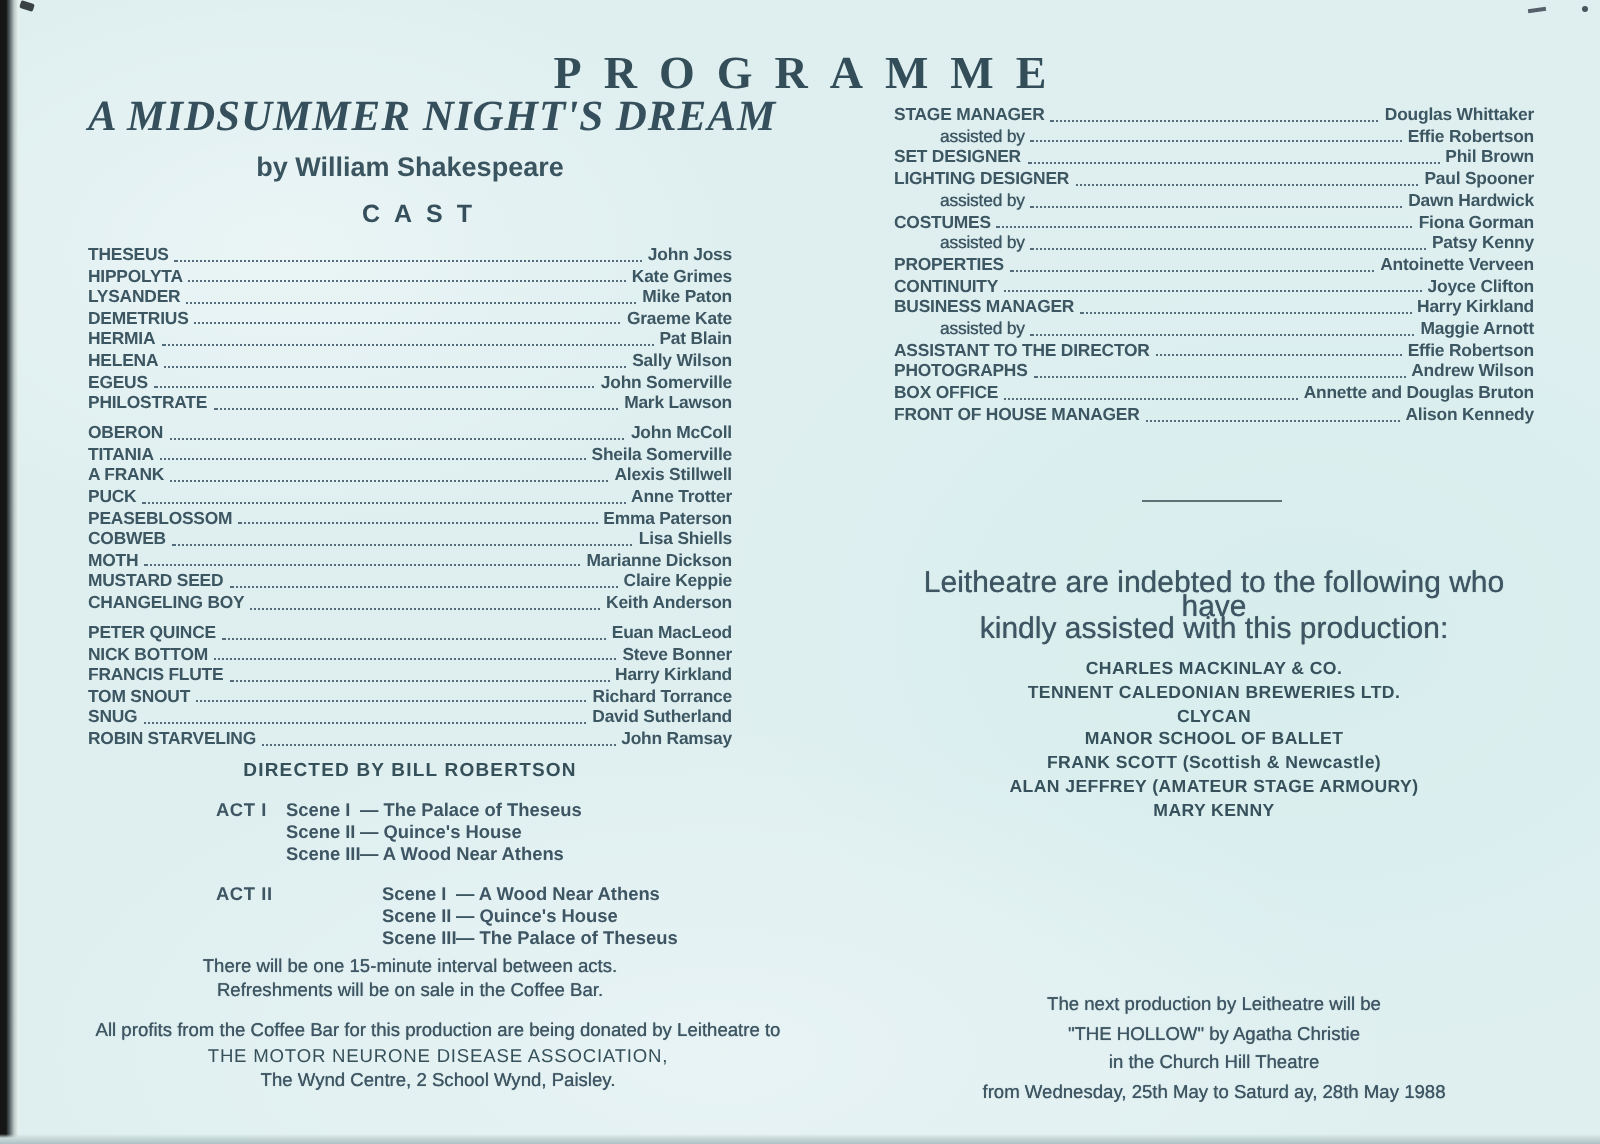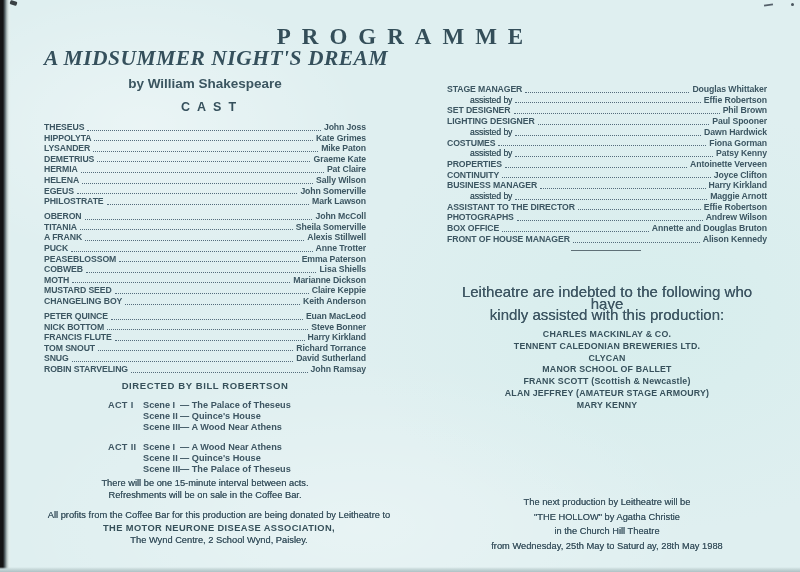--- a/index.html
+++ b/index.html
@@ -27,42 +27,42 @@
   .show-title{
     top:46px;width:322px;margin:0;text-align:center;
     font-family:"Liberation Serif",serif;font-style:italic;font-weight:700;
     font-size:21.5px;letter-spacing:0.5px;color:#35505c;white-space:nowrap;
   }
   .byline{top:76px;width:322px;text-align:center;font-size:13.5px;font-weight:700;color:#3b5560;}
   .cast-heading{top:100px;width:322px;text-align:center;font-size:12.5px;font-weight:700;letter-spacing:7px;padding-left:7px;color:#35505c;}
 
   
   .cast-list{top:122px;width:322px;}
-  .crew-list{top:52px;width:320px;margin-top:32px;}
+  .crew-list{top:52px;width:320px;}
   .lrow{display:flex;align-items:flex-end;line-height:10.6px;font-size:8.7px;font-weight:700;color:#3c5662;letter-spacing:-0.1px;}
   .crew-list .lrow{line-height:10.7px;}
   .role,.actor{white-space:nowrap;}
   .leader{flex:1;border-bottom:1.3px dotted #546c7c;margin:0 3px 2px 3px;}
   .cast-group + .cast-group{margin-top:4.5px;}
   .lrow.indent .role{font-weight:400;padding-left:23px;text-shadow:0 0 0.4px #3c5662;}
 
   
   .directed-by{top:380px;width:322px;text-align:center;font-size:9.5px;font-weight:700;letter-spacing:0.6px;color:#36505a;}
   .acts{top:400px;left:64px;}
   .act{display:flex;}
-  .act + .act{margin-top:10px;}
+  .act + .act{margin-top:10px;gap:48px;}
   .act-label{width:35px;font-size:9.2px;font-weight:700;line-height:10.8px;white-space:nowrap;letter-spacing:0.3px;}
   .scene-row{display:flex;font-size:9.2px;font-weight:700;line-height:10.8px;}
   .scene-label{width:37px;white-space:nowrap;}
   .scene-place{white-space:nowrap;}
 
   
   .interval{top:478px;width:322px;text-align:center;font-size:9.3px;line-height:11.5px;font-weight:400;text-shadow:0 0 0.4px #3c5661;}
   .donation{top:510px;width:350px;text-align:center;font-size:9.3px;line-height:11.8px;font-weight:400;text-shadow:0 0 0.4px #3c5661;}
-  .donation .strong{font-weight:700;letter-spacing:0.4px;text-shadow:none;color:#36505a;margin-top:1px;}
+  .donation .strong{font-weight:400;letter-spacing:0.4px;text-shadow:none;color:#36505a;margin-top:1px;}
 
   
   .divider{position:absolute;top:250px;left:124px;width:70px;border-top:1.6px solid #5f7077;}
   .thanks-intro{position:absolute;top:286px;left:0;width:320px;text-align:center;font-size:15px;line-height:11.6px;font-weight:400;text-shadow:0 0 0.4px #3c5661;}
   .thanks-list{position:absolute;top:329px;left:0;width:320px;text-align:center;font-size:8.8px;line-height:11.8px;font-weight:700;letter-spacing:0.2px;color:#37515c;}
   .next-production{position:absolute;top:495px;left:0;width:320px;text-align:center;font-size:9.3px;line-height:14.5px;font-weight:400;text-shadow:0 0 0.4px #3c5661;}
 
   
   .edge-left{position:absolute;left:0;top:0;bottom:0;width:11px;
     background:linear-gradient(to right,#151515 0,#151515 3px,#5c6a6d 5px,#b9c6c4 7px,#e3f0ee 9px,rgba(227,240,238,0) 11px);}
@@ -102,21 +102,21 @@
             <span class="actor">Mike Paton</span>
           </div>
           <div class="lrow">
             <span class="role">DEMETRIUS</span>
             <span class="leader"></span>
             <span class="actor">Graeme Kate</span>
           </div>
           <div class="lrow">
             <span class="role">HERMIA</span>
             <span class="leader"></span>
-            <span class="actor">Pat Claire</span>
+            <span class="actor">Pat Blain</span>
           </div>
           <div class="lrow">
             <span class="role">HELENA</span>
             <span class="leader"></span>
             <span class="actor">Sally Wilson</span>
           </div>
           <div class="lrow">
             <span class="role">EGEUS</span>
             <span class="leader"></span>
             <span class="actor">John Somerville</span>

